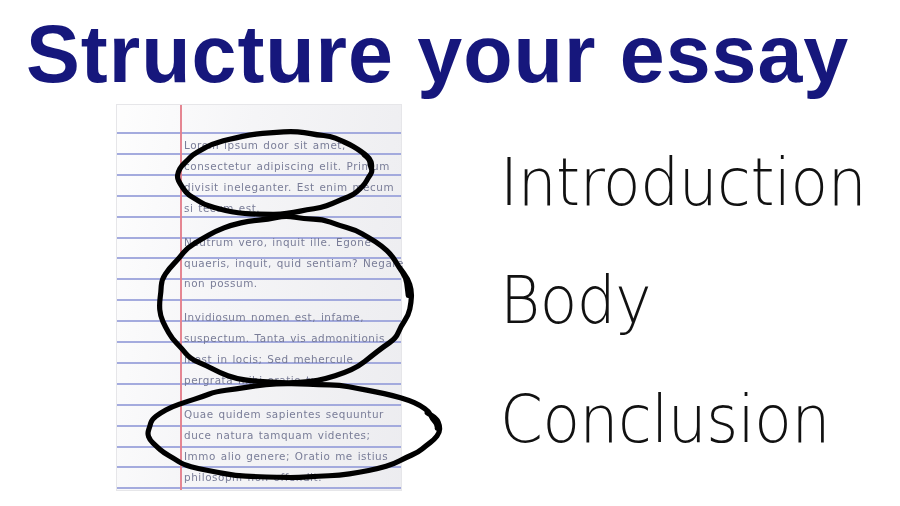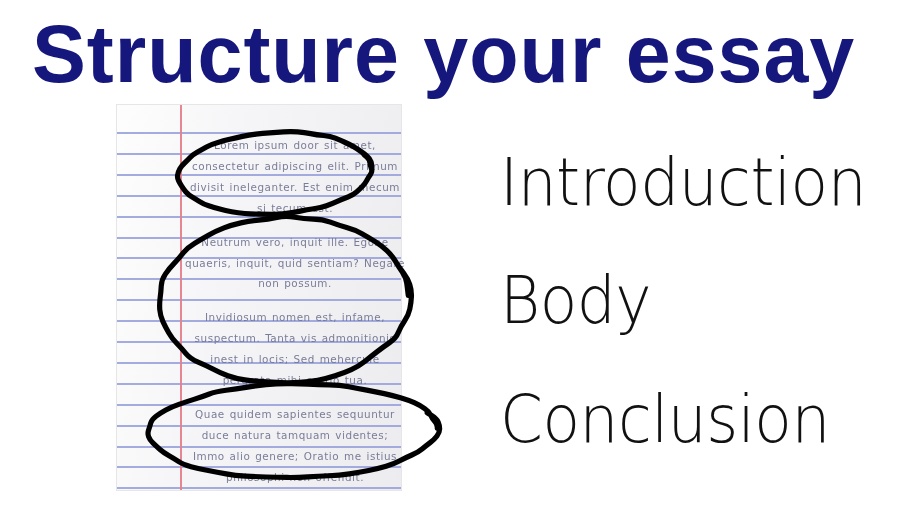--- a/index.html
+++ b/index.html
@@ -9,21 +9,20 @@
   }
   body {
     font-family: "Liberation Sans", sans-serif;
   }
   #slide {
     position: relative;
     width: 900px;
     height: 506px;
     background: #ffffff;
     overflow: hidden;
-    text-align: center;
   }
 
   
   #slide-title {
     position: absolute;
     left: 26px;
     top: 8px;
     width: 848px;
     height: 92px;
     color: #16177c;

